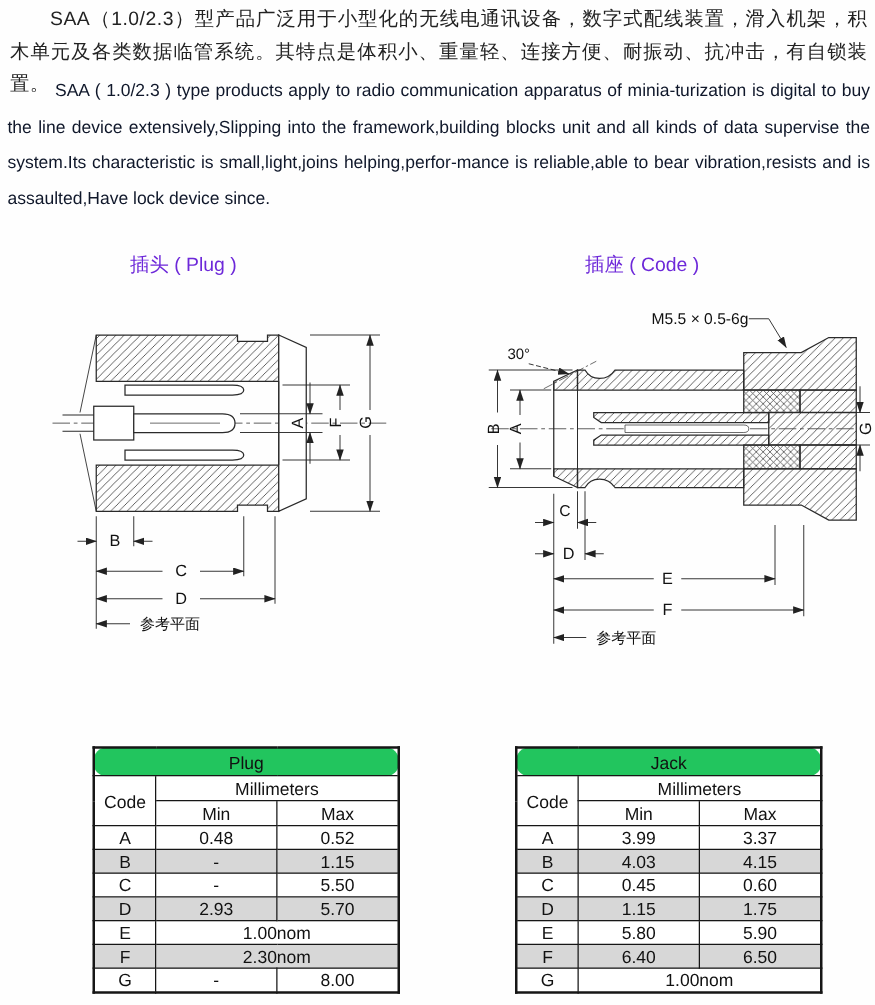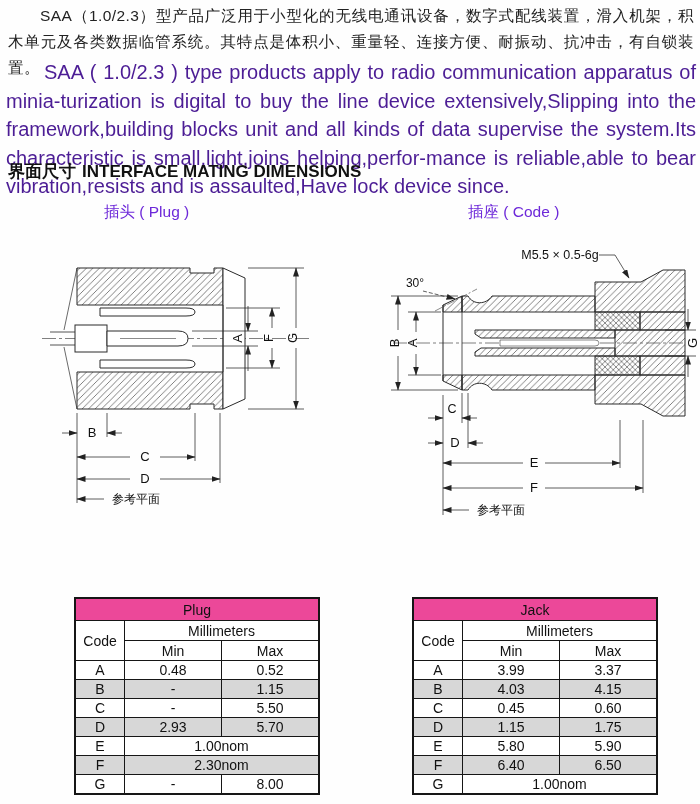--- a/index.html
+++ b/index.html
@@ -1,49 +1,48 @@
 <!DOCTYPE html>
 <html><head>
 <meta charset="utf-8">
 <style>
   html,body{margin:0;padding:0;background:#fff;}
   .page{position:relative;width:700px;height:804px;background:#fefefe;overflow:hidden;
         font-family:"Liberation Sans", sans-serif;color:#1f1f1f;}
   .zh{position:absolute;left:8px;top:3px;width:686px;margin:0;font-size:15.5px;
       line-height:26px;text-indent:32px;text-align:justify;letter-spacing:.4px;color:#222;}
-  .en{position:absolute;left:6px;top:58px;width:690px;margin:0;font-size:20px;
-      line-height:28.5px;text-indent:38px;text-align:justify;color:#4c1d95;}
+  .en{position:absolute;left:6px;top:58px;width:690px;margin:0;font-size:14px;
+      line-height:28.5px;text-indent:38px;text-align:justify;color:#0f172a;}
   .heading{position:absolute;left:8px;top:160px;margin:0;font-size:17px;font-weight:bold;color:#111;}
   .heading .en-part{margin-left:6px;}
   .fig-label{position:absolute;top:202px;font-size:15.5px;color:#6d28d9;}
   .fig-label.plug{left:104px;}
   .fig-label.jack{left:468px;}
   svg.fig{position:absolute;overflow:visible;}
   svg.fig text{font-family:"Liberation Sans", sans-serif;fill:#111;stroke:none;}
   .spec{position:absolute;top:597px;border-collapse:collapse;background:#fff;
         font-size:14px;color:#111;border:2px solid #161616;}
   .spec td{border:1px solid #161616;text-align:center;vertical-align:middle;padding:0 2px;}
-  .spec tr.title-row td{height:21px;background:#ec4899;}
+  .spec tr.title-row td{height:21px;background:#22c55e;border-radius:10px;}
   .spec tr.hdr td{height:19px;background:#fff;}
   .spec td.code-col{width:44px;}
   .spec td.val-col{width:92px;}
   .spec tr.data td{height:18px;}
   .spec tr.shade td{background:#d7d7d7;}
   .spec.plug-pos{left:74px;}
   .spec.jack-pos{left:412px;}
 </style>
 </head>
 <body>
 
 <div class="page">
 
   <p class="zh">SAA（1.0/2.3）型产品广泛用于小型化的无线电通讯设备，数字式配线装置，滑入机架，积木单元及各类数据临管系统。其特点是体积小、重量轻、连接方便、耐振动、抗冲击，有自锁装置。</p>
   <p class="en">SAA ( 1.0/2.3 ) type products apply to radio communication apparatus of minia-turization is digital to buy the line device extensively,Slipping into the framework,building blocks unit and all kinds of data supervise the system.Its characteristic is small,light,joins helping,perfor-mance is reliable,able to bear vibration,resists and is assaulted,Have lock device since.</p>
 
-  <h2 class="heading"><span>界面尺寸</span><span class="en-part">INTERFACE MATING DIMENSIONS</span></h2>
 
   <div class="fig-label plug">插头 ( Plug )</div>
   <div class="fig-label jack">插座 ( Code )</div>
 
   <svg class="fig" style="left:30px;top:240px;" width="310" height="310" viewBox="0 0 310 310">
     <defs>
       <pattern id="h1" patternUnits="userSpaceOnUse" width="6.5" height="6.5">
         <path d="M-1,7.5 L7.5,-1 M-1,1 L1,-1 M5.5,7.5 L7.5,5.5" stroke="#4a4a4a" stroke-width="0.7" fill="none"></path>
       </pattern>
       <marker id="ar1" markerWidth="10" markerHeight="8" refX="8.5" refY="3" orient="auto-start-reverse" markerUnits="userSpaceOnUse">

